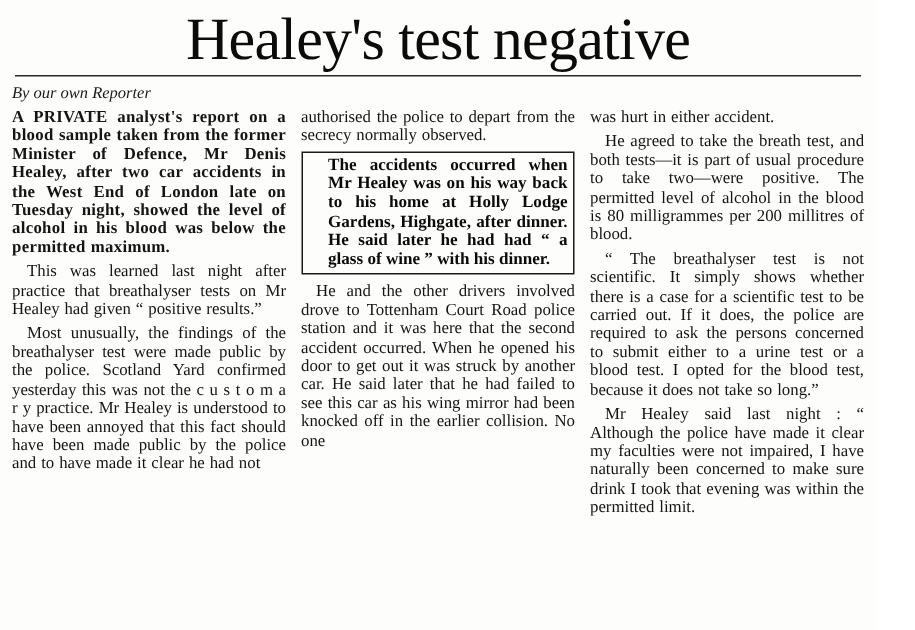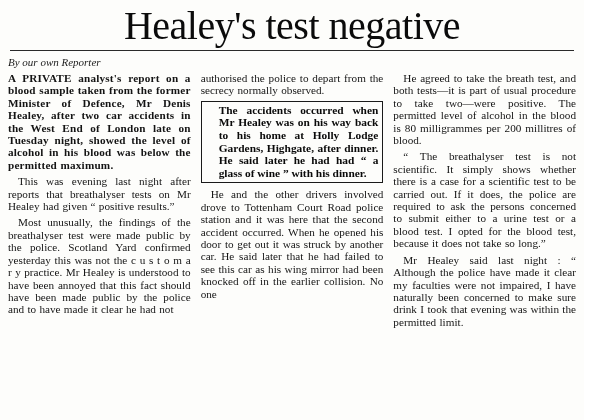--- a/index.html
+++ b/index.html
@@ -90,30 +90,31 @@
 
   <h1 class="headline">Healey's test negative</h1>
   <hr class="rule">
 
   <div class="byline">By our own Reporter</div>
 
   <div class="columns">
 
     <div class="col">
       <p class="lead">A PRIVATE analyst's report on a blood sample taken from the former Minister of Defence, Mr Denis Healey, after two car accidents in the West End of London late on Tuesday night, showed the level of alcohol in his blood was below the permitted maximum.</p>
-      <p class="indent">This was evening last night after reports that breathalyser tests on Mr Healey had given “ positive results.”</p>
+      <p class="indent">This was learned last night after practice that breathalyser tests on Mr Healey had given “ positive results.”</p>
       <p class="indent">Most unusually, the findings of the breathalyser test were made public by the police. Scotland Yard confirmed yesterday this was not the c u s t o m a r y practice. Mr Healey is understood to have been annoyed that this fact should have been made public by the police and to have made it clear he had not</p>
     </div>
 
     <div class="col">
       <p>authorised the police to depart from the secrecy normally observed.</p>
       <div class="boxed">The accidents occurred when Mr Healey was on his way back to his home at Holly Lodge Gardens, Highgate, after dinner. He said later he had had “ a glass of wine ” with his dinner.</div>
       <p class="indent">He and the other drivers involved drove to Tottenham Court Road police station and it was here that the second accident occurred. When he opened his door to get out it was struck by another car. He said later that he had failed to see this car as his wing mirror had been knocked off in the earlier collision. No one</p>
     </div>
 
     <div class="col">
+      <p>was hurt in either accident.</p>
       <p class="indent">He agreed to take the breath test, and both tests—it is part of usual procedure to take two—were positive. The permitted level of alcohol in the blood is 80 milligrammes per 200 millitres of blood.</p>
       <p class="indent">“ The breathalyser test is not scientific. It simply shows whether there is a case for a scientific test to be carried out. If it does, the police are required to ask the persons concerned to submit either to a urine test or a blood test. I opted for the blood test, because it does not take so long.”</p>
       <p class="indent">Mr Healey said last night : “ Although the police have made it clear my faculties were not impaired, I have naturally been concerned to make sure drink I took that evening was within the permitted limit.</p>
     </div>
 
   </div>
 </div>
 
 </body></html>

